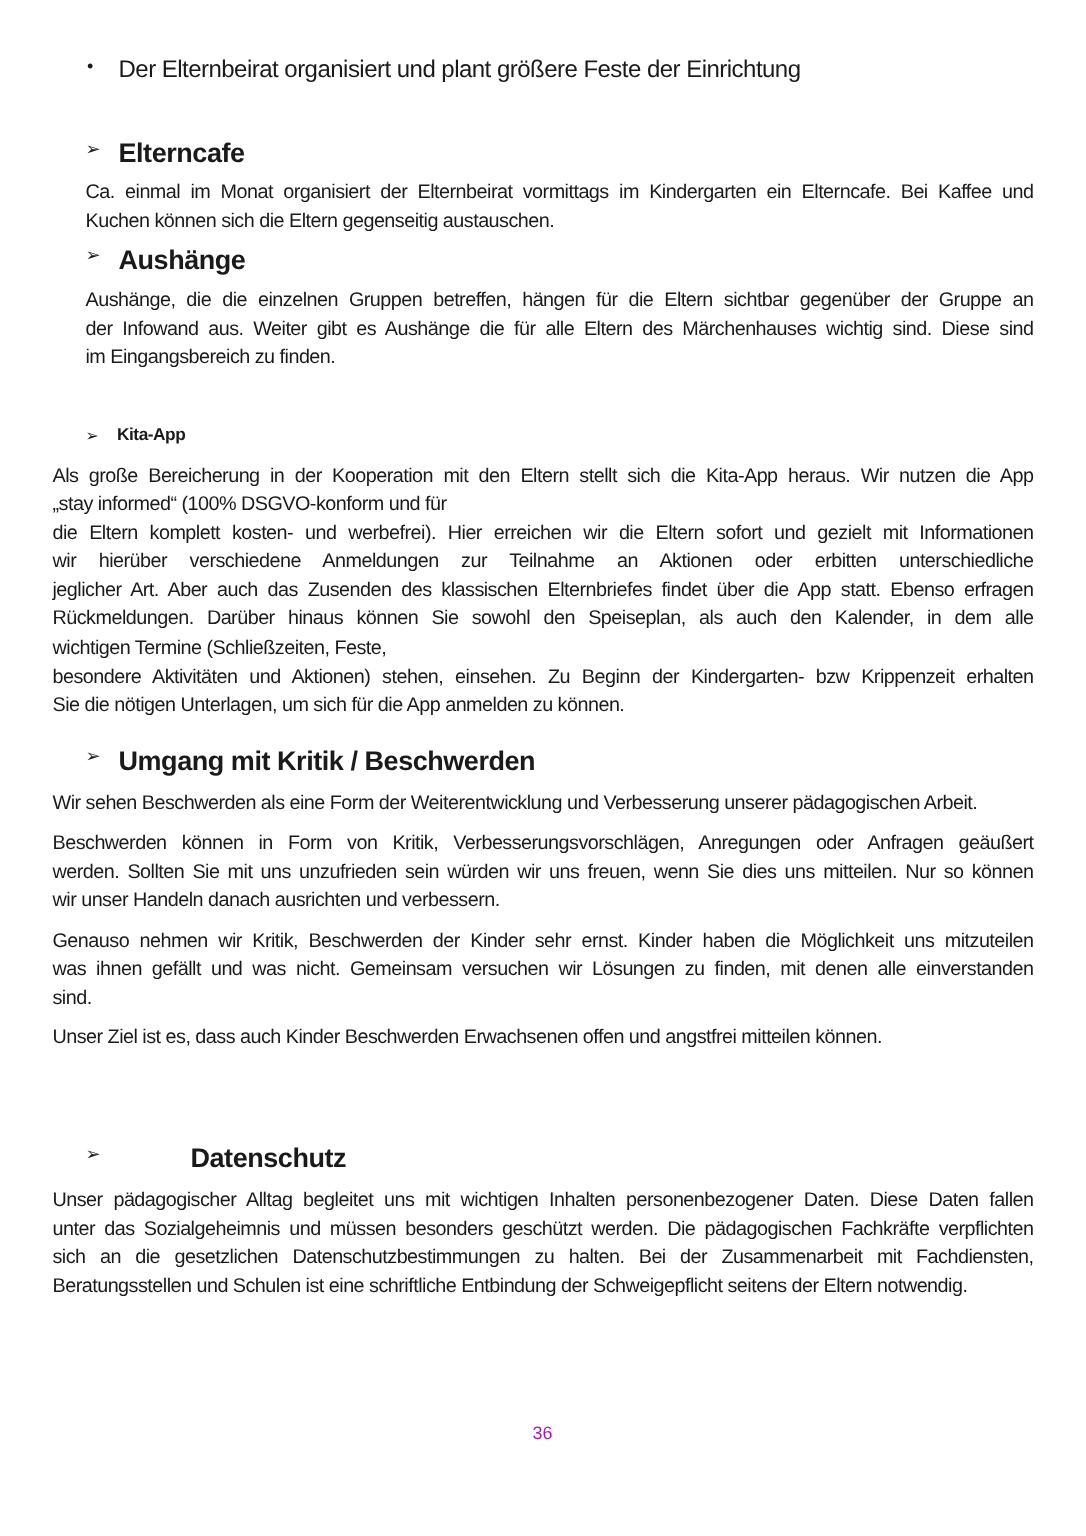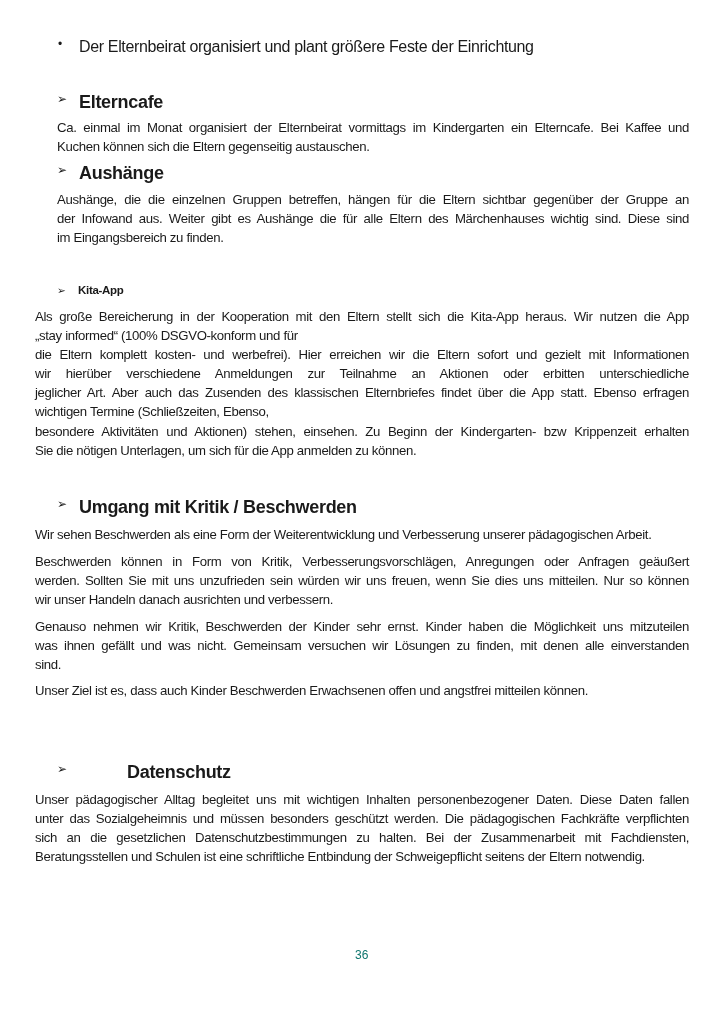--- a/index.html
+++ b/index.html
@@ -8,21 +8,21 @@
       font-family: "Liberation Sans", sans-serif; color: #1a1a1a;
     }
     .abs { position: absolute; }
     .line { font-size: 16px; line-height: 19px; white-space: nowrap; letter-spacing: -0.35px; }
     .para { position: absolute; font-size: 13.2px; line-height: 19.1px; text-align: justify; letter-spacing: -0.35px; }
     .just-last { text-align-last: justify; }
     .head { font-weight: bold; font-size: 18px; letter-spacing: -0.3px; white-space: nowrap; }
     .head.small { font-size: 11.5px; }
     .arrow { font-size: 12px; }
     .bullet { font-size: 12px; }
-    .pagenum { font-size: 12px; color: #0f766e; }
+    .pagenum { font-size: 12px; color: #a21caf; }
   </style>
 </head>
 <body>
 
 <span class="abs bullet" style="left:58px; top:37px;">•</span>
 <span class="abs line" style="left:79px; top:37px;">Der Elternbeirat organisiert und plant größere Feste der Einrichtung</span>
 
 <span class="abs arrow" style="left:57px; top:92px;">➢</span>
 <span class="abs head" style="left:79px; top:92px;">Elterncafe</span>
 <div class="para" style="left:57px; top:118px; width:632px;">
@@ -39,21 +39,22 @@
 </div>
 
 <span class="abs arrow" style="left:57px; top:284px; font-size:10.5px;">➢</span>
 <span class="abs head small" style="left:78px; top:284px;">Kita-App</span>
 <div class="para" style="left:35px; top:307px; width:654px;">
   <div class="just-last">Als große Bereicherung in der Kooperation mit den Eltern stellt sich die Kita-App heraus.   Wir nutzen die App</div>
   <div>„stay informed“ (100% DSGVO-konform und für</div>
   <div class="just-last">die Eltern komplett kosten- und werbefrei). Hier erreichen wir die Eltern sofort und gezielt mit Informationen</div>
   <div class="just-last">wir hierüber verschiedene Anmeldungen zur Teilnahme an Aktionen oder erbitten unterschiedliche</div>
   <div class="just-last">jeglicher Art. Aber auch das Zusenden des klassischen Elternbriefes findet über die App statt. Ebenso erfragen</div>
-  <div>wichtigen Termine (Schließzeiten, Ebenso,</div>
+  <div class="just-last">Rückmeldungen. Darüber hinaus können Sie sowohl den Speiseplan, als auch den Kalender, in dem alle</div>
+  <div>wichtigen Termine (Schließzeiten, Feste,</div>
   <div class="just-last">besondere Aktivitäten und Aktionen) stehen, einsehen. Zu Beginn der Kindergarten- bzw Krippenzeit erhalten</div>
   <div>Sie die nötigen Unterlagen, um sich für die App anmelden zu können.</div>
 </div>
 
 <span class="abs arrow" style="left:57px; top:497px;">➢</span>
 <span class="abs head" style="left:79px; top:497px;">Umgang mit Kritik / Beschwerden</span>
 <div class="para" style="left:35px; top:525px; width:654px;">
   <div>Wir sehen Beschwerden als eine Form der Weiterentwicklung und Verbesserung unserer pädagogischen Arbeit.</div>
 </div>
 <div class="para" style="left:35px; top:552px; width:654px;">

